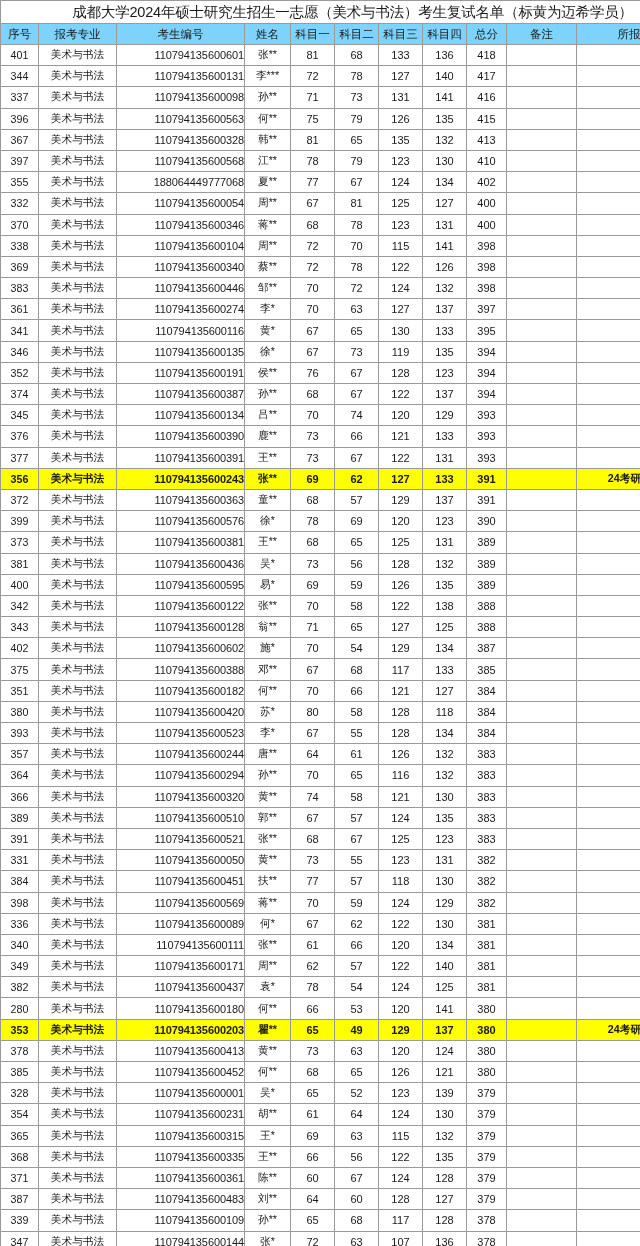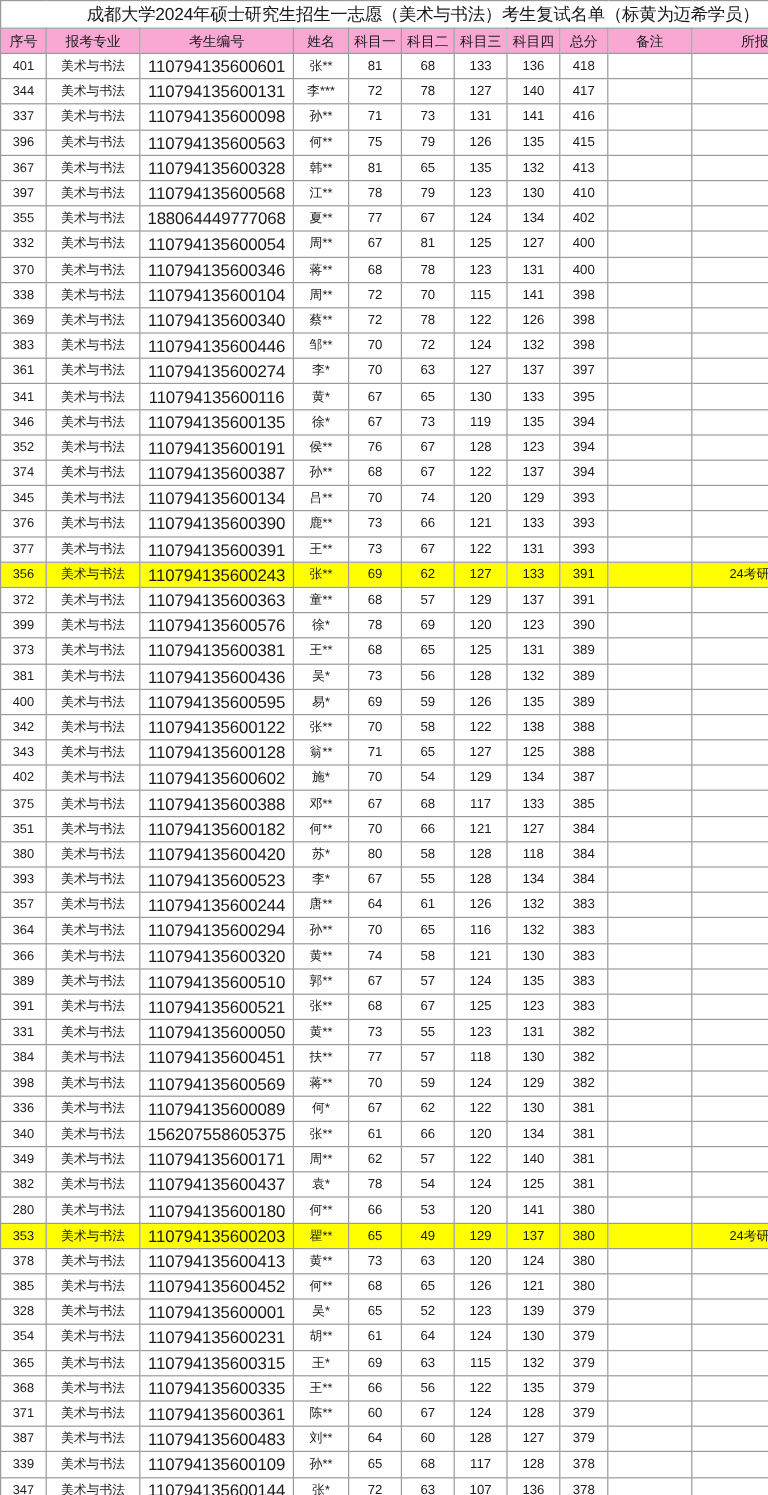--- a/index.html
+++ b/index.html
@@ -48,37 +48,37 @@
     border-left: 1px solid #9a9a9a;
     border-right: 1px solid #9a9a9a;
     border-top: 1px solid #9a9a9a;
     border-bottom: 1px solid #9a9a9a;
   }
   
   .head-row td {
     height: 20px;
     font-size: 11.5px;
     font-weight: bold;
-    background: #f9a8d4;
+    background: #7dd3fc;
   }
   
   .data-row td {
     height: 20.2px;
     font-size: 11px;
   }
   .data-row td.c-id      { font-size: 10.7px; }
   .data-row td.c-major   { font-size: 10.7px; margin-left: 28px; }
-  .data-row td.c-num     { font-size: 14px; letter-spacing: -0.1px; }
+  .data-row td.c-num     { font-size: 11px; letter-spacing: -0.1px; text-align: right; }
   .data-row td.c-name    { font-size: 10.7px; }
   .data-row td.c-note    { font-size: 10.7px; }
   .data-row td.c-class   { font-size: 10.7px; }
 
   .data-row.hl td {
     background: #ffff00;
-    font-weight: normal;
+    font-weight: bold;
   }
   .data-row.hl td.c-note { background: #ffff00; }
 
   
   col.w-id     { width: 38px; }
   col.w-major  { width: 78px; }
   col.w-num    { width: 128px; }
   col.w-name   { width: 46px; }
   col.w-s1     { width: 44px; }
   col.w-s2     { width: 44px; }
@@ -665,21 +665,21 @@
           <td class="c-s2">62</td>
           <td class="c-s3">122</td>
           <td class="c-s4">130</td>
           <td class="c-total">381</td>
           <td class="c-note"></td>
           <td class="c-class"></td>
         </tr>
         <tr class="data-row">
           <td class="c-id">340</td>
           <td class="c-major">美术与书法</td>
-          <td class="c-num">156207558605375</td>
+          <td class="c-num">110794135600111</td>
           <td class="c-name">张**</td>
           <td class="c-s1">61</td>
           <td class="c-s2">66</td>
           <td class="c-s3">120</td>
           <td class="c-s4">134</td>
           <td class="c-total">381</td>
           <td class="c-note"></td>
           <td class="c-class"></td>
         </tr>
         <tr class="data-row">

